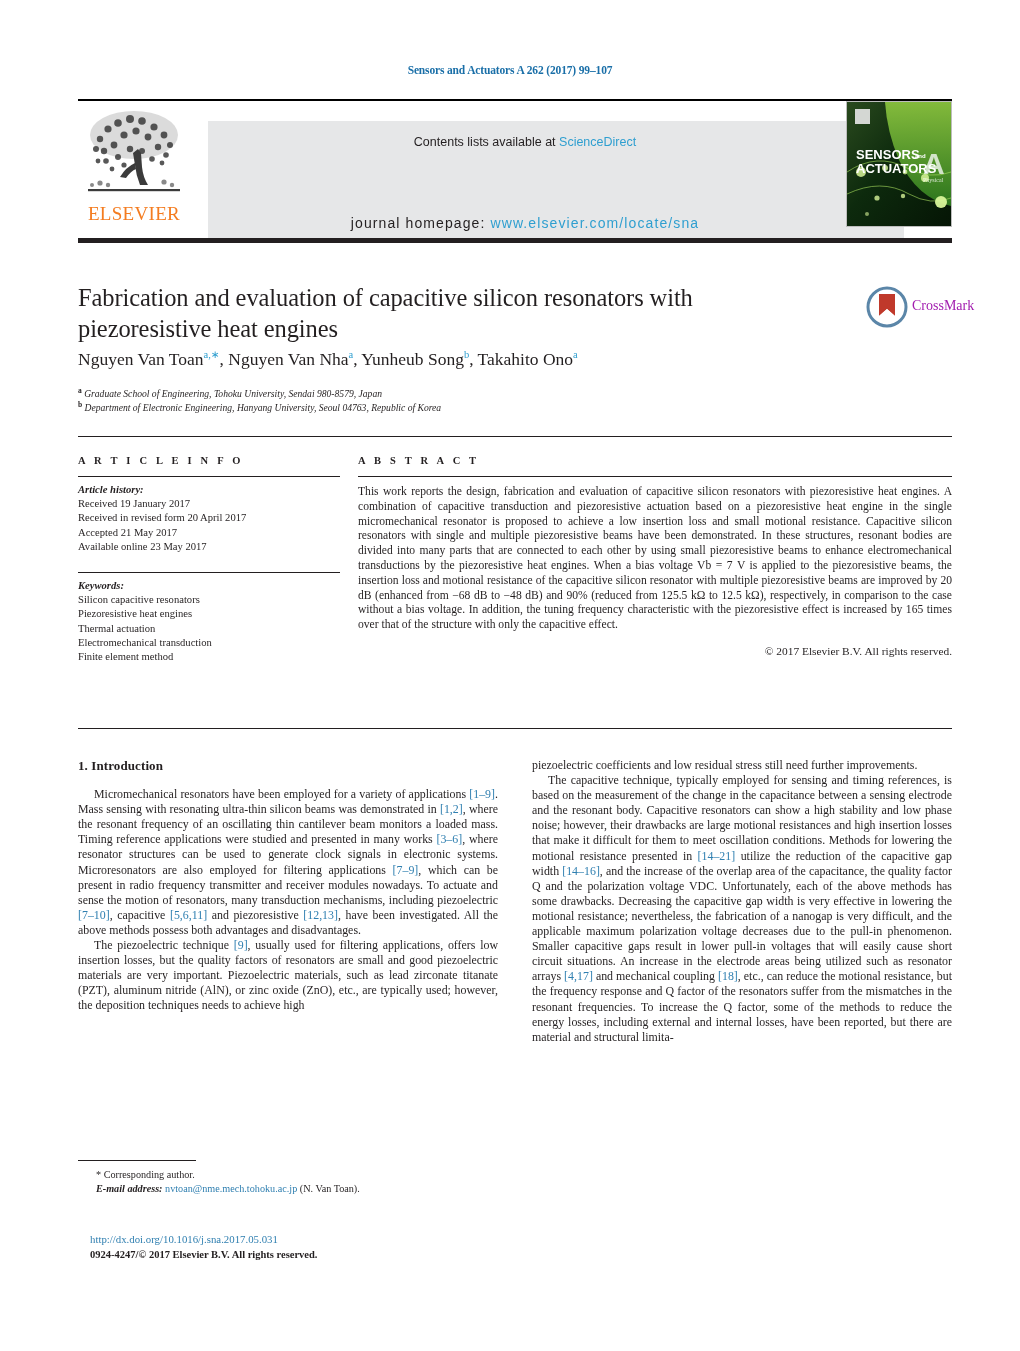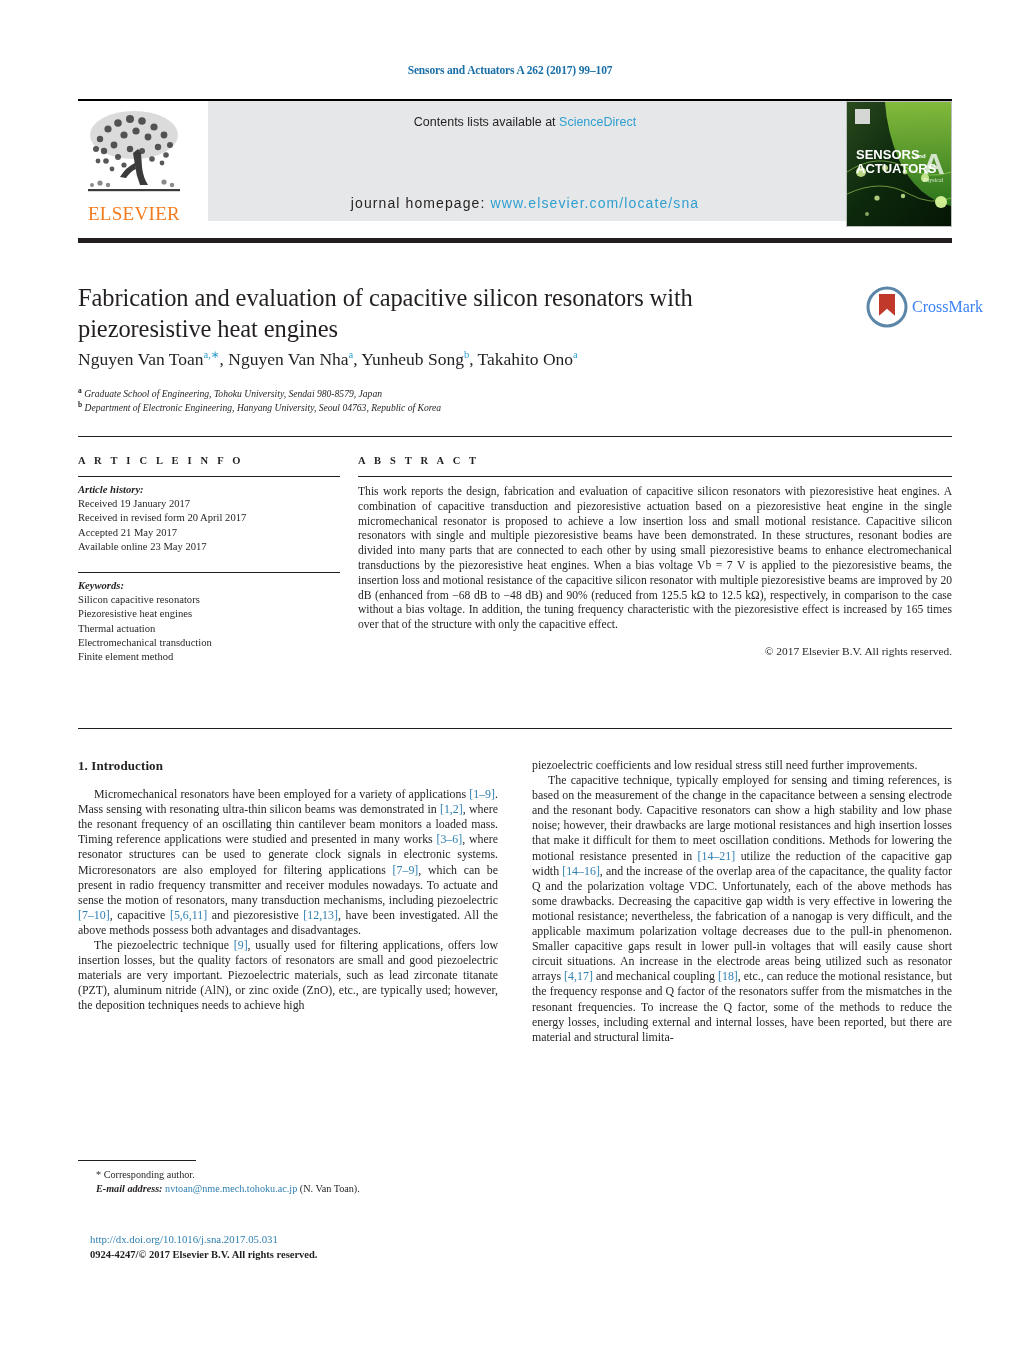--- a/index.html
+++ b/index.html
@@ -58,21 +58,21 @@
     text-align: center;
     color: #f47c20;
     font-family: "Liberation Serif", serif;
     font-size: 19px;
     letter-spacing: 0.3px;
     font-weight: 400;
   }
   .greybox {
     position: absolute;
     left: 130px;
-    top: 0;
+    top: 20px;
     width: 696px;
     height: 120px;
     background: #e6e7e8;
   }
   .gb-contents {
     position: absolute;
     top: 14px;
     left: 0;
     width: 634px;
     text-align: center;
@@ -139,22 +139,22 @@
     top: 286px;
     left: 866px;
     width: 96px;
     height: 44px;
   }
   .crossmark-label {
     position: absolute;
     left: 46px;
     top: 12px;
     font-family: "Liberation Serif", serif;
-    font-size: 16px;
-    color: #3b82f6;
+    font-size: 14px;
+    color: #a21caf;
   }
   .authors {
     position: absolute;
     top: 348px;
     left: 78px;
     width: 860px;
     font-family: "Liberation Serif", serif;
     font-size: 17.5px;
     color: #231f20;
   }

